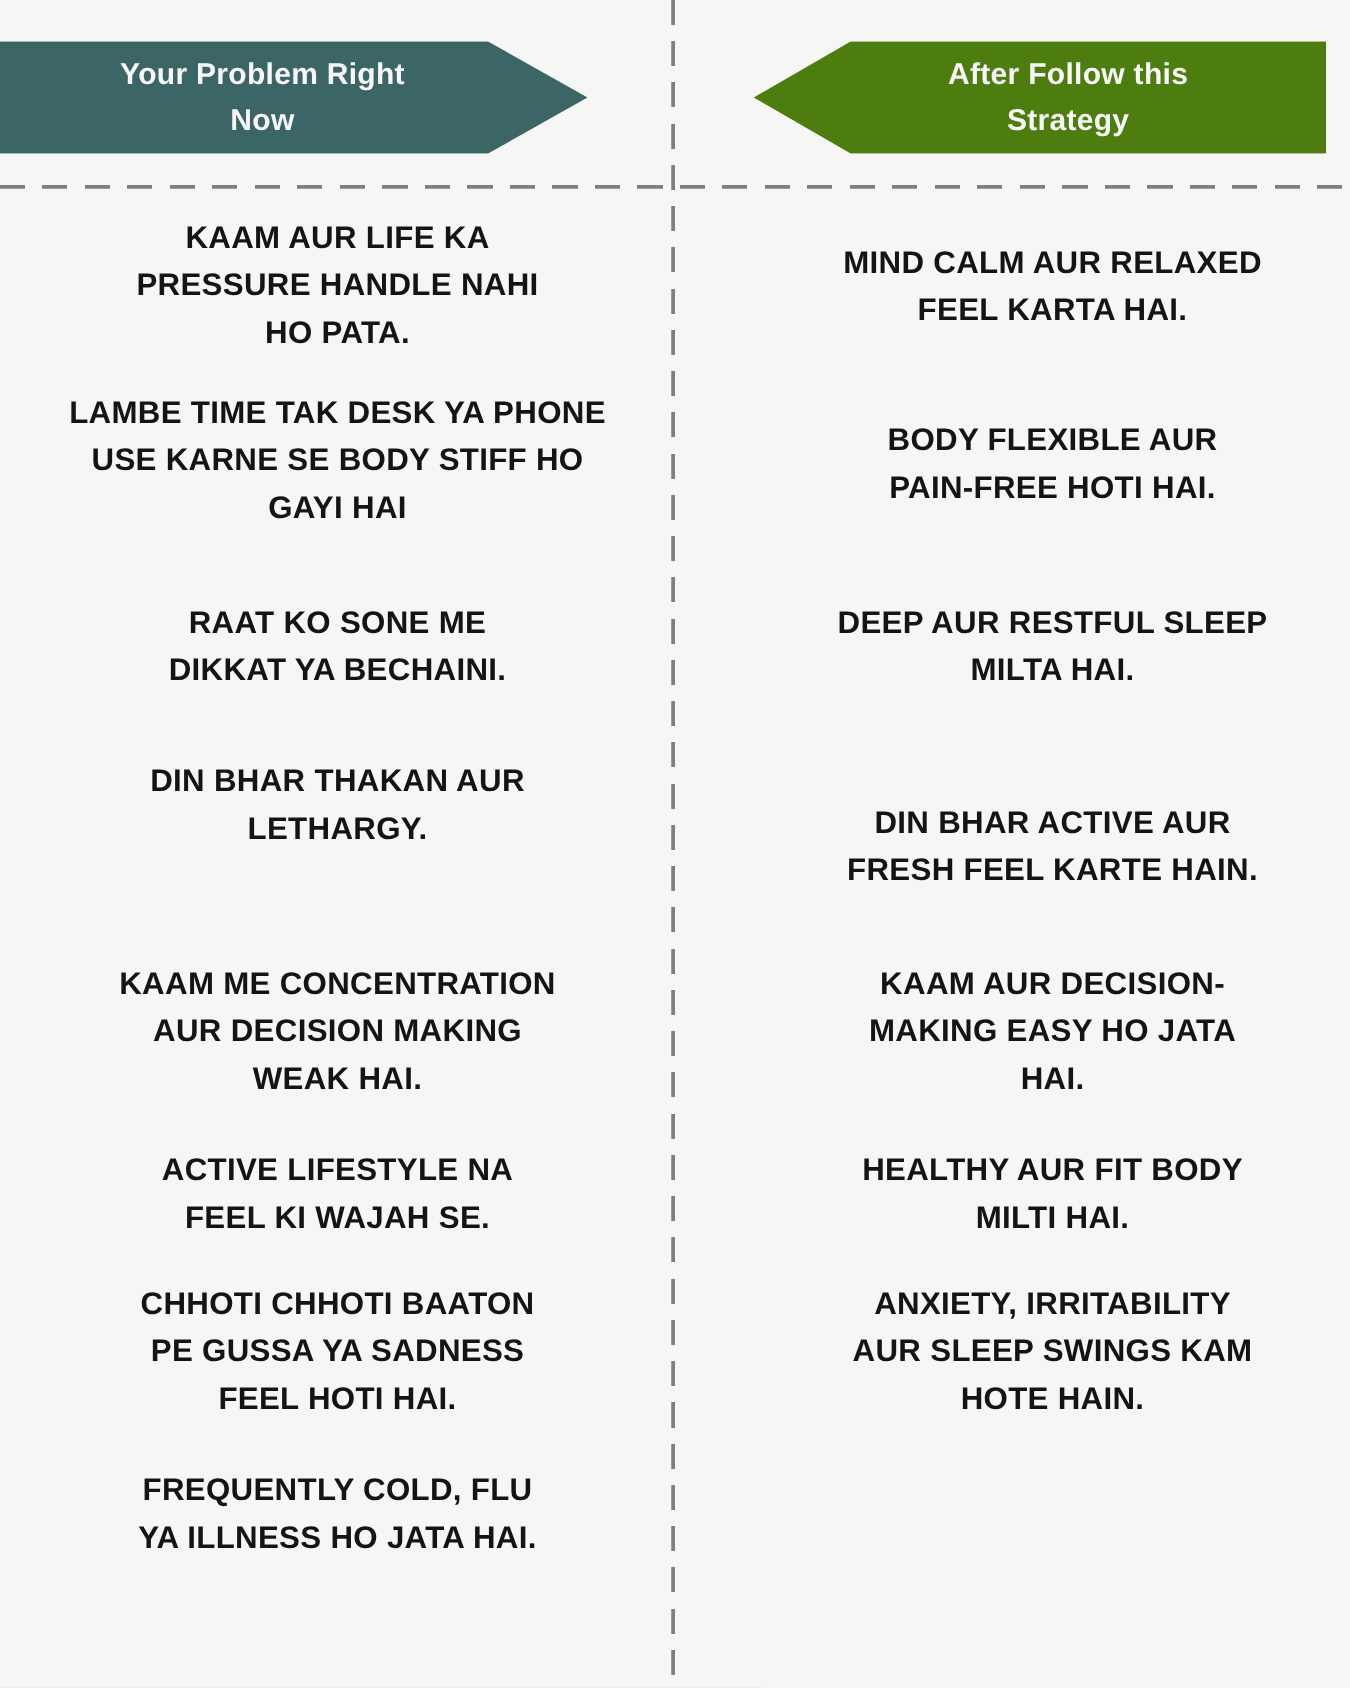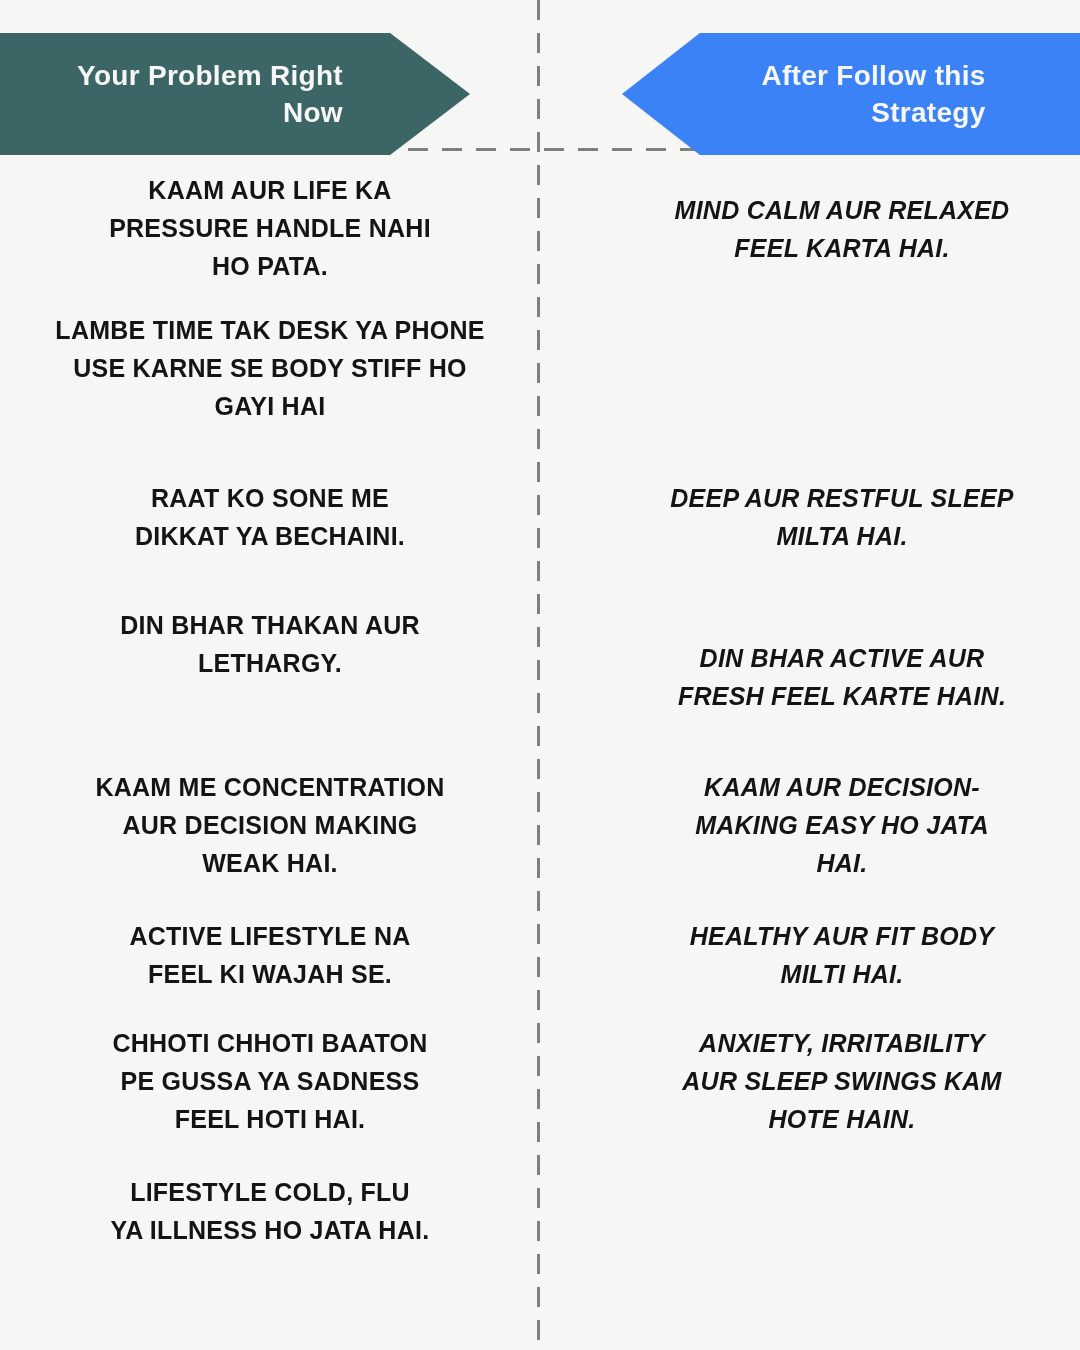--- a/index.html
+++ b/index.html
@@ -29,44 +29,44 @@
     left: 0;
     top: 148px;
     width: 1080px;
     height: 3px;
     background: repeating-linear-gradient(to right, #7f7f7f 0 20px, transparent 20px 34px);
   }
   
   .banner {
     position: absolute;
     top: 33px;
-    height: 122px;
+    height: 90px;
     display: flex;
     align-items: center;
     justify-content: center;
     color: #f7f7f7;
-    font-size: 28px;
+    font-size: 24px;
     font-weight: 700;
     line-height: 37px;
-    text-align: right;
+    text-align: center;
     white-space: pre-line;
     letter-spacing: 0.01em;
   }
   .banner-left {
     left: 0;
     width: 470px;
     background: #3c6666;
     clip-path: polygon(0 0, 83% 0, 100% 50%, 83% 100%, 0 100%);
     padding-right: 50px;
     box-sizing: border-box;
   }
   .banner-right {
-    left: 622px;
+    left: 603px;
     width: 458px;
-    background: #3b82f6;
+    background: #4d7c0f;
     clip-path: polygon(17% 0, 100% 0, 100% 100%, 17% 100%, 0 50%);
     padding-left: 45px;
     box-sizing: border-box;
   }
   
   .column {
     position: absolute;
     top: 0;
     width: 540px;
     height: 1350px;
@@ -79,21 +79,21 @@
     width: 100%;
     box-sizing: border-box;
     text-align: center;
     white-space: pre-line;
     color: #141414;
     font-size: 25px;
     font-weight: 700;
     line-height: 38px;
     letter-spacing: 0.01em;
   }
-  .column-right .item { padding-left: 64px; font-style: italic; }
+  .column-right .item { padding-left: 64px; }
   .column-left  .item { padding: 0 8px; }
 </style>
 </head>
 <body>
 
 <div class="canvas">
 
   <div class="divider-v"></div>
   <div class="divider-h"></div>
 
@@ -119,27 +119,29 @@
     <div class="item" style="top:606px">DIN BHAR THAKAN AUR
 LETHARGY.</div>
     <div class="item" style="top:768px">KAAM ME CONCENTRATION
 AUR DECISION MAKING
 WEAK HAI.</div>
     <div class="item" style="top:917px">ACTIVE LIFESTYLE NA
 FEEL KI WAJAH SE.</div>
     <div class="item" style="top:1024px">CHHOTI CHHOTI BAATON
 PE GUSSA YA SADNESS
 FEEL HOTI HAI.</div>
-    <div class="item" style="top:1173px">LIFESTYLE COLD, FLU
+    <div class="item" style="top:1173px">FREQUENTLY COLD, FLU
 YA ILLNESS HO JATA HAI.</div>
   </div>
 
   <div class="column column-right">
     <div class="item" style="top:191px">MIND CALM AUR RELAXED
 FEEL KARTA HAI.</div>
+    <div class="item" style="top:333px">BODY FLEXIBLE AUR
+PAIN-FREE HOTI HAI.</div>
     <div class="item" style="top:479px">DEEP AUR RESTFUL SLEEP
 MILTA HAI.</div>
     <div class="item" style="top:639px">DIN BHAR ACTIVE AUR
 FRESH FEEL KARTE HAIN.</div>
     <div class="item" style="top:768px">KAAM AUR DECISION-
 MAKING EASY HO JATA
 HAI.</div>
     <div class="item" style="top:917px">HEALTHY AUR FIT BODY
 MILTI HAI.</div>
     <div class="item" style="top:1024px">ANXIETY, IRRITABILITY

